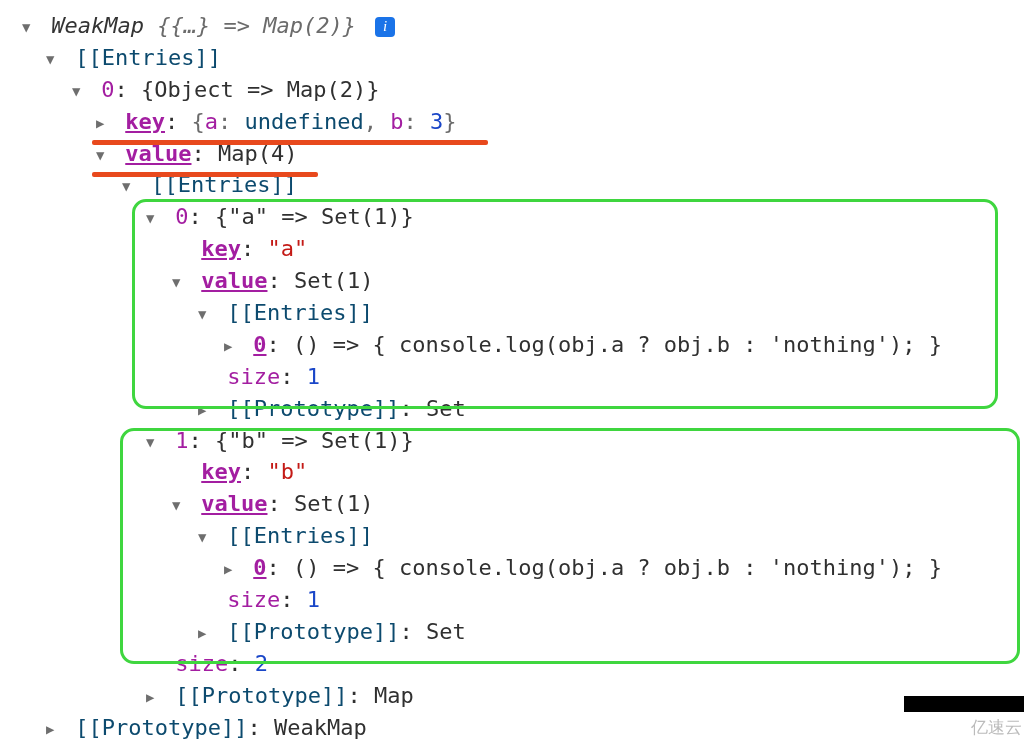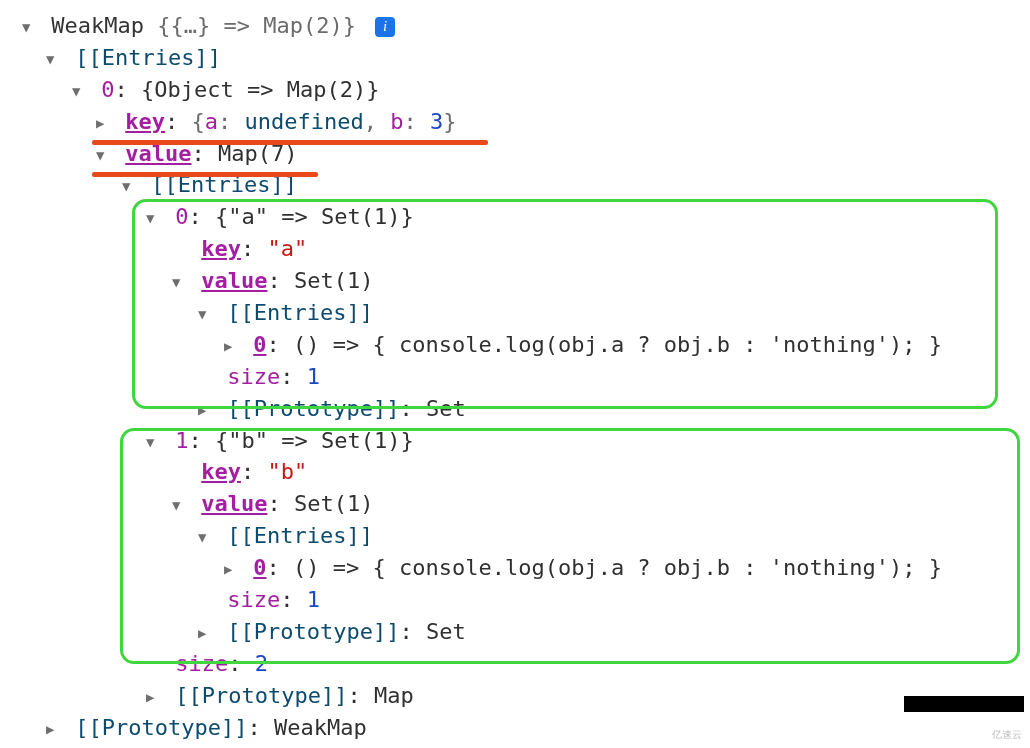--- a/index.html
+++ b/index.html
@@ -28,21 +28,21 @@
   .indent-8 { padding-left: 214px; }
   .arrow {
     display: inline-block;
     width: 16px;
     font-size: 14px;
     color: #6e6e6e;
     vertical-align: 1px;
     user-select: none;
   }
   .arrow.empty { visibility: hidden; }
-  .italic { color: #333; }
+  .italic { font-style: italic; color: #333; }
   .gray { color: #0c4a6e; }
   .midgray { color: #6b6b6b; }
   .purple { color: #a31ea1; }
   .purple-b { color: #a31ea1; font-weight: bold; text-decoration: underline; }
   .blue-num { color: #1a46c8; }
   .str { color: #c41a16; }
   .black { color: #303030; }
   .info-icon {
     display: inline-flex;
     width: 20px; height: 20px;
@@ -67,22 +67,22 @@
   .green-box {
     position: absolute;
     border: 3px solid #3fd63f;
     border-radius: 14px;
     pointer-events: none;
     z-index: 4;
   }
   .watermark {
     position: absolute;
     right: 8px; bottom: 6px;
-    font-family: Liberation Serif, serif;
-    font-size: 10px;
+    font-family: Liberation Mono, monospace;
+    font-size: 17px;
     color: #bbb;
   }
   .blackbar {
     position: absolute;
     right: 6px; bottom: 36px;
     width: 120px; height: 16px;
     background: #000;
   }
 </style>
 </head>
@@ -115,21 +115,21 @@
 
 <div class="row indent-3">
   <span class="arrow">▶</span>
   <span class="purple-b">key</span><span class="black">: </span>
   <span class="midgray"><span>{</span><span class="purple">a</span>: <span class="gray">undefined</span><span>, </span><span class="purple">b</span>: <span class="blue-num">3</span><span>}</span></span>
 </div>
 
 <div class="row indent-3">
   <span class="arrow">▼</span>
   <span class="purple-b">value</span><span class="black">: </span>
-  <span class="black">Map(7)</span>
+  <span class="black">Map(4)</span>
 </div>
 
 <div class="row indent-4">
   <span class="arrow">▼</span>
   <span class="gray">[[Entries]]</span>
 </div>
 
 <div class="row indent-5">
   <span class="arrow">▼</span>
   <span class="purple">0</span><span class="black">: </span>

